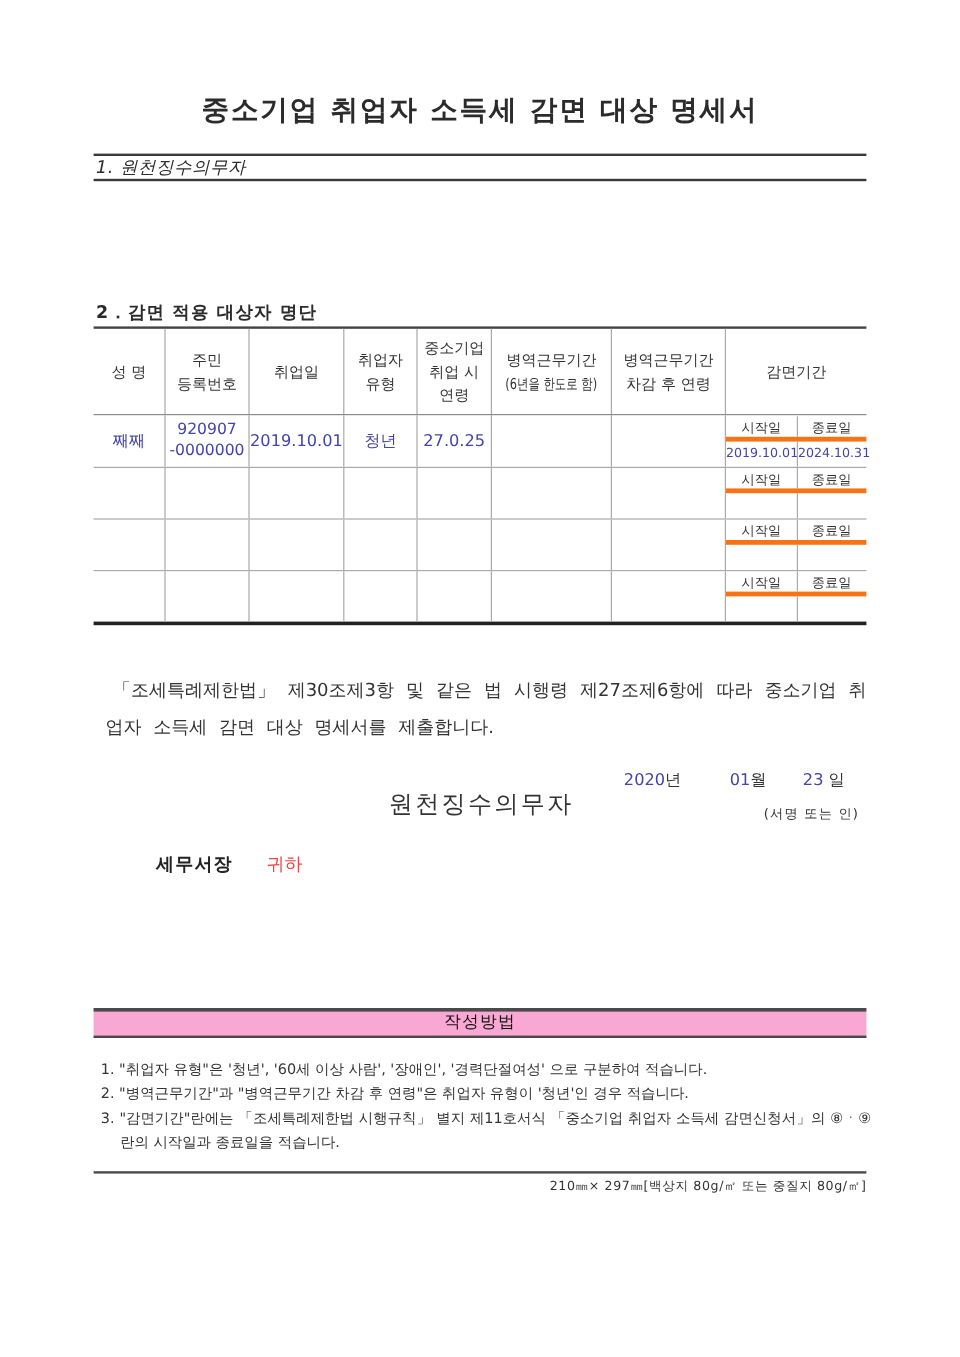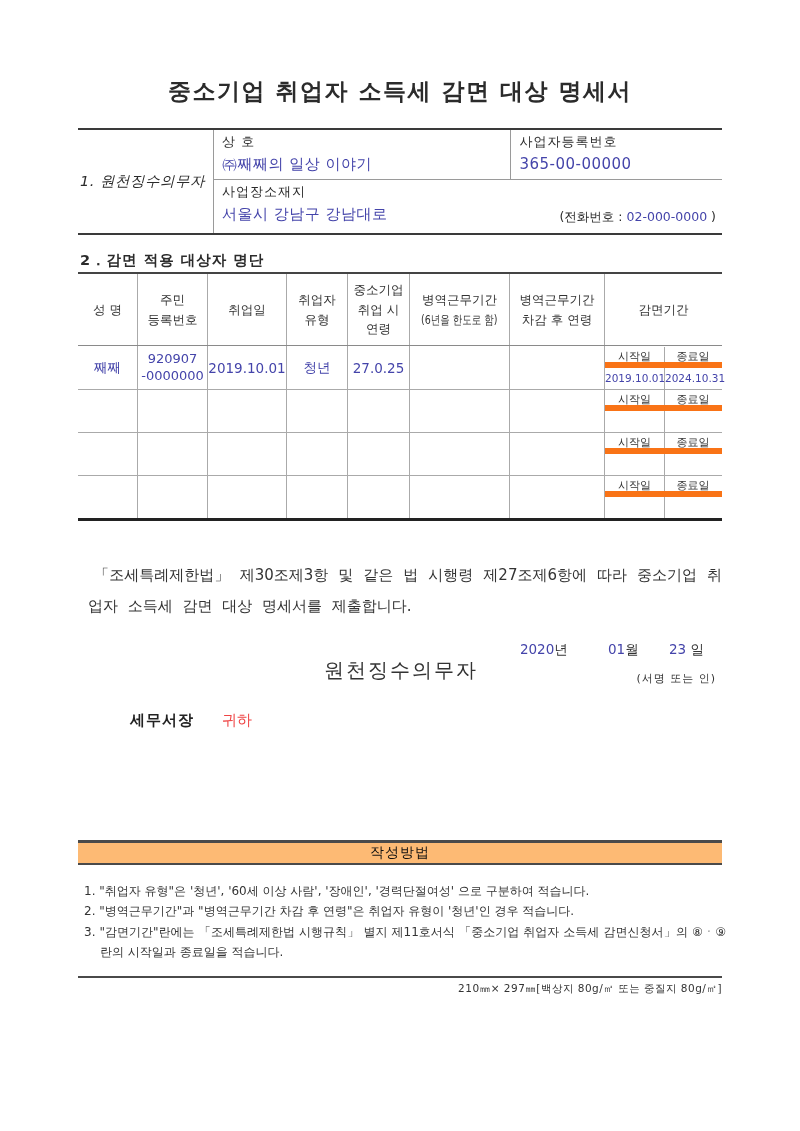--- a/index.html
+++ b/index.html
@@ -39,76 +39,59 @@
   .t2-row + .t2-row { border-top:1px solid #aaa; }
   .c { border-right:1px solid #aaa; }
   .c:last-child { border-right:none; }
   .c0{width:60px;} .c1{width:70px;} .c2{width:79px;} .c3{width:61px;}
   .c4{width:62px;} .c5{width:100px;} .c6{width:95px;} .c7{width:117px;}
   .t2-row .c { display:flex; align-items:center; justify-content:center; text-align:center;
                font-size:13.5px; color:#4444aa; }
   .t2-row .c1 { flex-direction:column; line-height:1.25; font-size:13px; }
   .squeeze { display:inline-block; transform:scaleX(0.76); white-space:nowrap; }
   .period { flex-direction:column; padding:0 !important; }
-  .p-head { display:flex; height:21px; border-bottom:6px solid #f97316; width:100%; }
+  .p-head { display:flex; height:21px; border-bottom:4px solid #f97316; width:100%;font-family:Liberation Serif, serif; }
   .p-val  { display:flex; height:21px; width:100%; }
   .p-head span, .p-val span { display:block; width:59px; text-align:center; line-height:20px; font-size:11px; }
   .p-head span { color:#333; }
   .p-val span { color:#4444aa; font-size:10.5px; }
   .p-head span + span, .p-val span + span { border-left:1px solid #aaa; width:57px; }
   
   .decl { position:absolute; left:88px; top:560px; width:634px; font-size:15px;
           line-height:2.05; text-align:justify; word-spacing:5px; text-indent:6px; color:#333; }
   .date-line { position:absolute; right:96px; top:641px; font-size:13.5px; color:#333; white-space:nowrap; }
   .date-line .m { margin-left:36px; }
   .date-line .d { margin-left:26px;margin-top:16px; }
   .signer { position:absolute; left:300px; top:657px; font-size:20px; letter-spacing:2px; color:#333;margin-left:24px; }
   .sign-note { position:absolute; right:84px; top:671px; font-size:11px; letter-spacing:1px; color:#333; }
   .recipient { position:absolute; left:130px; top:711px; font-size:15px; color:#222; }
   .recipient .to { font-weight:bold; letter-spacing:1px; }
   .recipient .suffix { margin-left:28px; font-weight:normal; color:#ef4444; }
   
   .method-bar { position:absolute; left:78px; top:840px; width:644px; height:25px;
-                background:#fdba74; border-top:3px solid #4a4a4a; border-bottom:2px solid #4a4a4a;
+                background:#f9a8d4; border-top:3px solid #4a4a4a; border-bottom:2px solid #4a4a4a;
                 text-align:center; font-size:14px; line-height:19px; color:#111; letter-spacing:1px; }
   
   .instructions { position:absolute; left:84px; top:881px; width:642px; font-size:12px;
                   line-height:1.7; color:#333; }
   .instr-item { padding-left:16px; text-indent:-16px; text-align:justify; }
   
   .footer-line { position:absolute; left:78px; top:976px; width:644px; border-top:2px solid #4a4a4a; }
   .footer-text { position:absolute; right:78px; top:982px; font-size:10.5px; color:#333; letter-spacing:0.5px; }
 </style>
 </head>
 <body>
 
 <div class="page">
 
 
   <div class="title">중소기업 취업자 소득세 감면 대상 명세서</div>
 
   <div class="t1">
     <div class="t1-label">1.  원천징수의무자</div>
-    <div class="t1-body">
-      <div class="t1-row1">
-        <div class="t1-company">
-          <div class="fld-label">상  호</div>
-          <div class="fld-value blue">㈜째째의 일상 이야기</div>
-        </div>
-        <div class="t1-biznum">
-          <div class="fld-label">사업자등록번호</div>
-          <div class="fld-value blue">365-00-00000</div>
-        </div>
-      </div>
-      <div class="t1-row2">
-        <div class="fld-label">사업장소재지</div>
-        <div class="fld-value blue">서울시 강남구 강남대로</div>
-        <div class="phone"><span>(전화번호 : </span><span class="blue">02-000-0000</span><span> )</span></div>
-      </div>
-    </div>
   </div>
 
   <div class="sec2-label">2．감면 적용 대상자 명단</div>
 
   <div class="t2">
     <div class="t2-hrow">
       <div class="c c0">성  명</div>
       <div class="c c1">주민
 등록번호</div>
       <div class="c c2">취업일</div>

